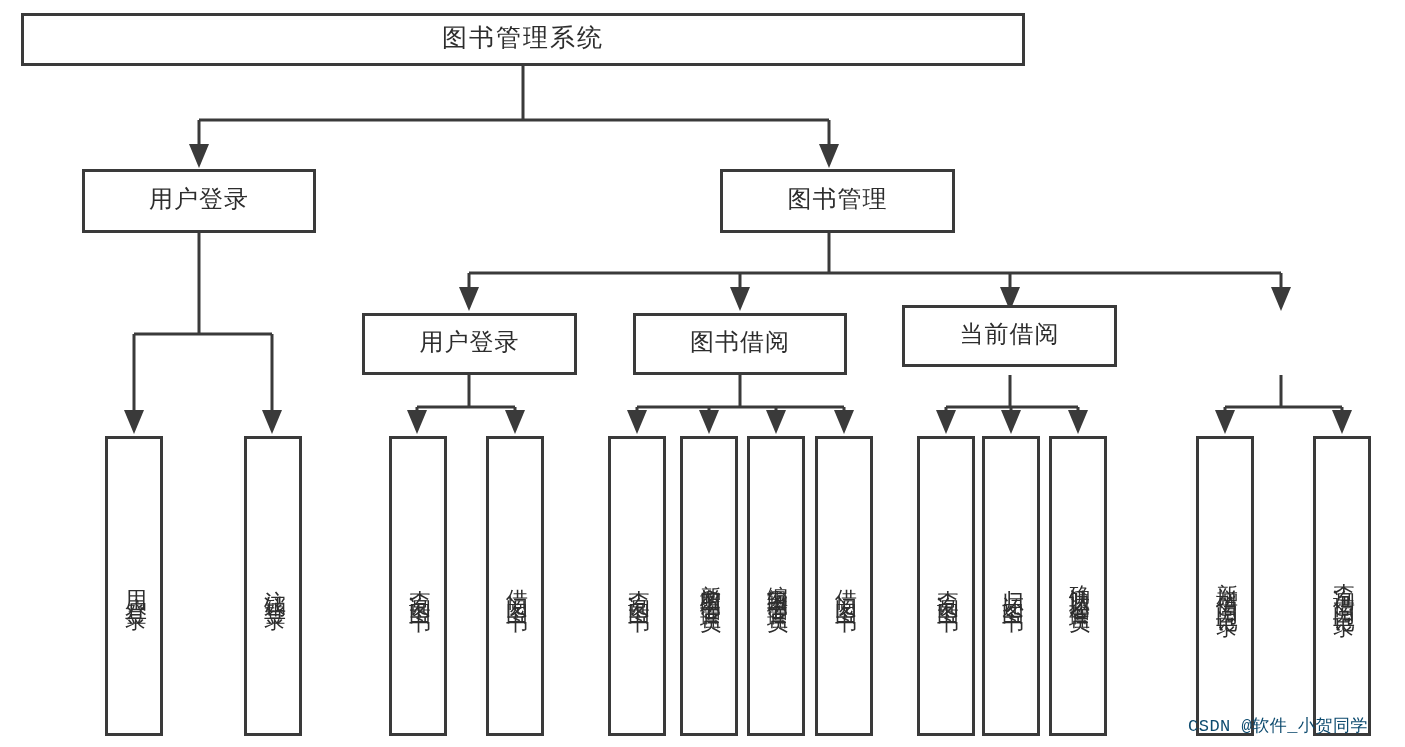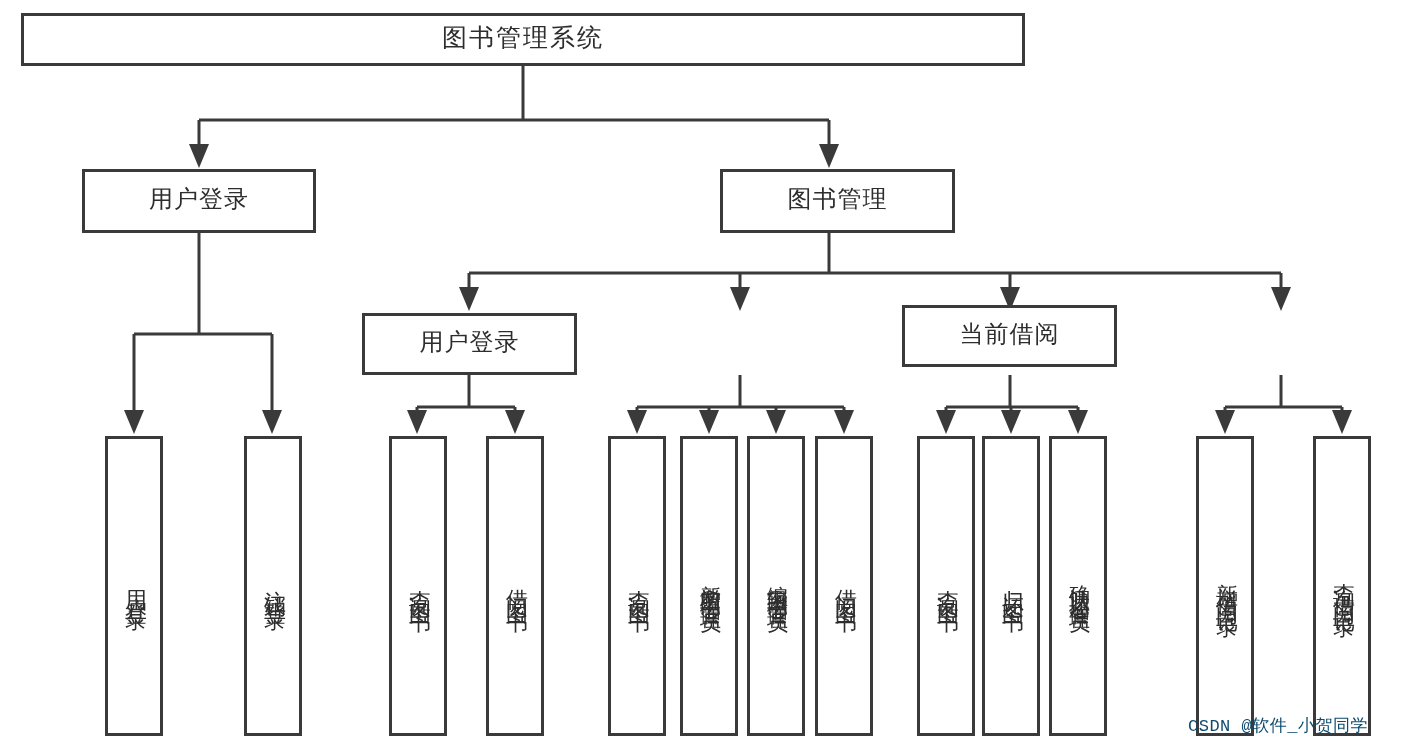--- a/index.html
+++ b/index.html
@@ -92,20 +92,21 @@
     <polygon points="1215,410 1235,410 1225,434"></polygon>
     <polygon points="1332,410 1352,410 1342,434"></polygon>
   </svg>
 
   <div class="box hbox rootbox" style="left:21px; top:13px; width:1004px; height:53px;">图书管理系统</div>
 
   <div class="box hbox" style="left:82px; top:169px; width:234px; height:64px;">用户登录</div>
   <div class="box hbox" style="left:712px; top:169px; width:235px; height:64px;margin-left:8px;">图书管理</div>
 
   <div class="box hbox" style="left:362px; top:313px; width:215px; height:62px;">用户登录</div>
+  <div class="box hbox" style="left:633px; top:313px; width:214px; height:62px;">图书借阅</div>
   <div class="box hbox" style="left:902px; top:305px; width:215px; height:62px;">当前借阅</div>
 
   <div class="box leaf" style="left:105px;">用户登录</div>
   <div class="box leaf" style="left:244px;">注销登录</div>
 
   <div class="box leaf" style="left:389px;">查询图书</div>
   <div class="box leaf" style="left:486px;">借阅图书</div>
 
   <div class="box leaf" style="left:608px;">查询图书</div>
   <div class="box leaf tight" style="left:680px;">新增图书（管理员）</div>

